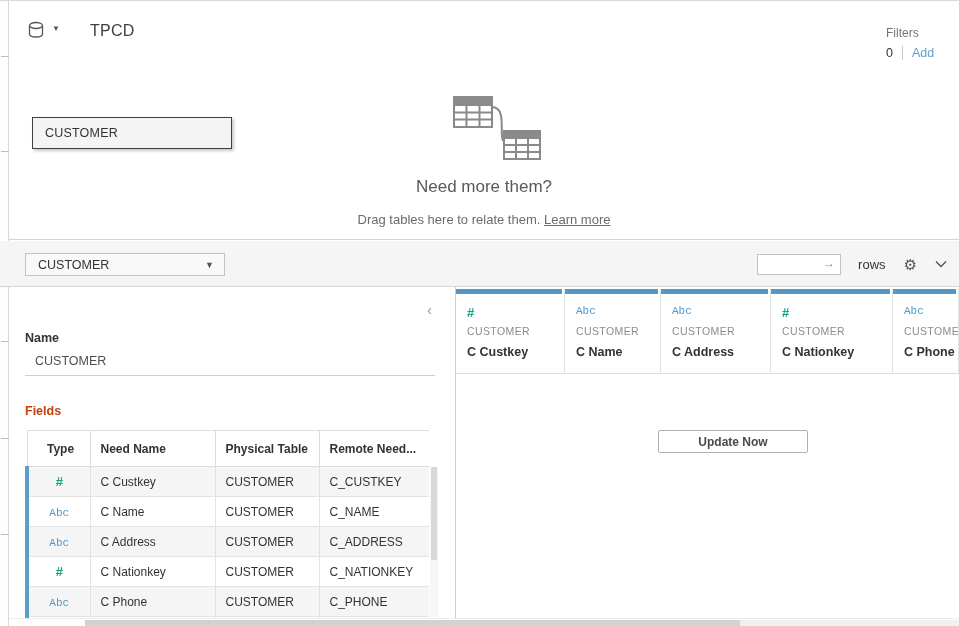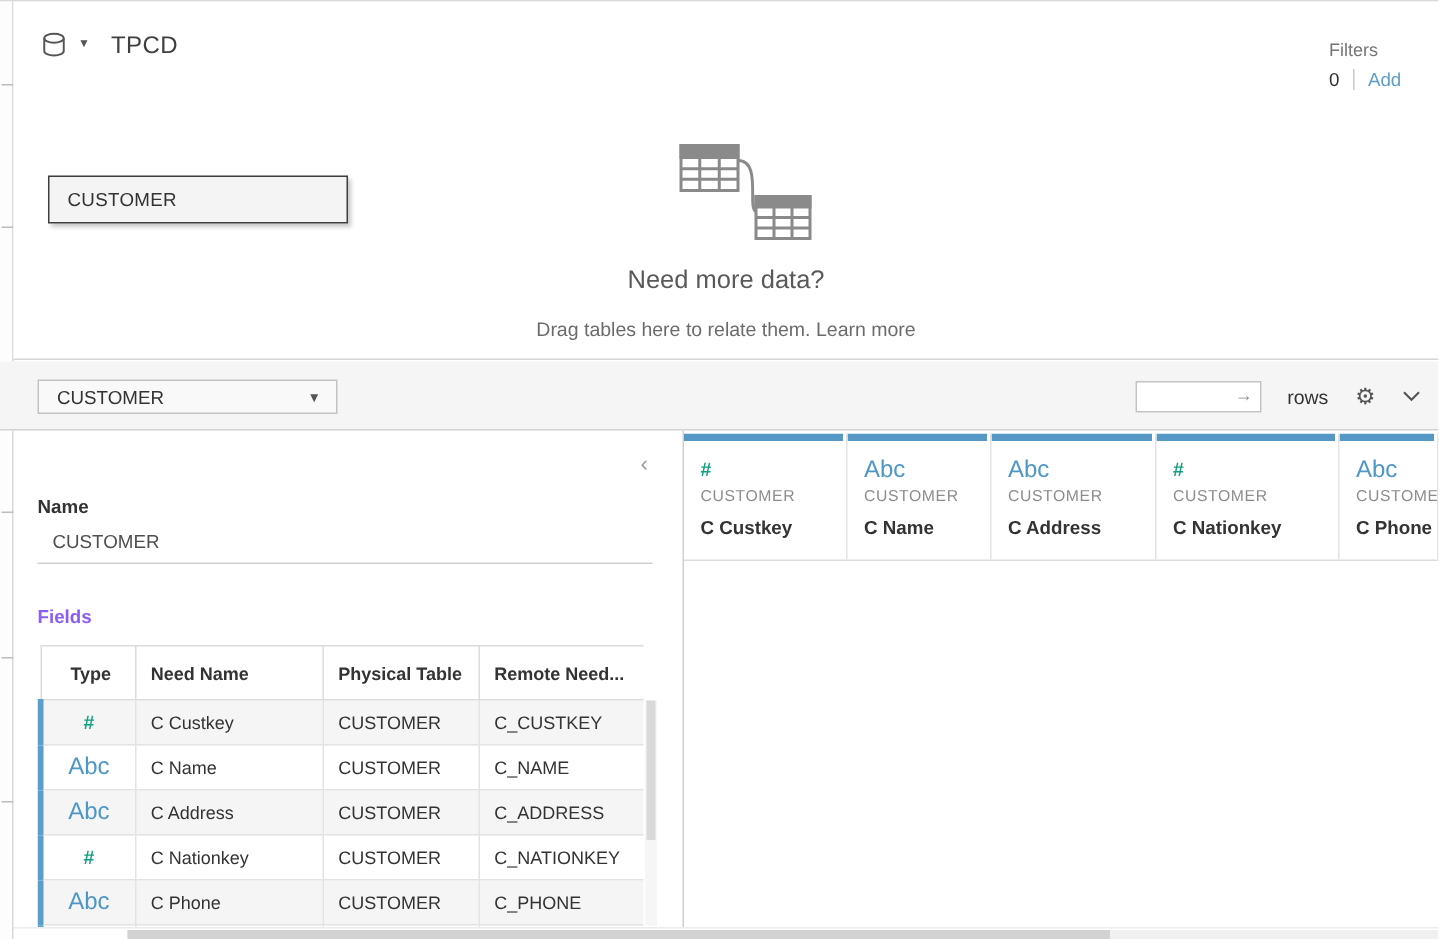--- a/index.html
+++ b/index.html
@@ -8,21 +8,21 @@
   #app { position:relative; width:959px; height:626px; background:#fff; border-top:1px solid #d8d8d8; }
 
   
   #left-rail { position:absolute; left:0; top:0; width:9px; height:626px; background:#fdfdfd; border-right:1px solid #d9d9d9; z-index:1; }
   .rail-tick { position:absolute; left:1px; width:8px; height:1px; background:#bdbdbd; }
 
   
   #top-area { position:absolute; left:9px; top:0; width:950px; height:239px; background:#fff; border-bottom:1px solid #d4d4d4; z-index:2; }
   #ds-title-row { position:absolute; left:19px; top:20px; display:flex; align-items:center; gap:6px; }
   #db-caret { font-size:8px; color:#555; margin-top:-6px; }
-  #ds-title { font-size:16px; color:#3f3f3f; margin-left:8px; letter-spacing:0.3px; }
+  #ds-title { font-size:16px; color:#3f3f3f; margin-left:24px; letter-spacing:0.3px; }
 
   #connection-block { position:absolute; left:596px; top:25px; }
   .block-label { font-size:12px; color:#757575; }
   #connection-options { display:flex; margin-top:7px; align-items:center; }
   .radio-option { display:flex; align-items:center; gap:7px; margin-right:48px; cursor:pointer; }
   .radio-circle { width:13px; height:13px; border-radius:50%; border:1px solid #6e6e6e; background:#fff; position:relative; }
   .radio-circle.checked::after { content:""; position:absolute; left:3px; top:3px; width:5px; height:5px; border-radius:50%; background:#333; }
   .radio-circle.unchecked { border-color:#a8a8a8; }
   .radio-label { font-size:12.5px; color:#333; }
 
@@ -33,21 +33,21 @@
   #filters-add { color:#5f9fc9; cursor:pointer; }
 
   
   #table-node { position:absolute; left:23px; top:116px; width:200px; height:32px; background:#f4f4f4; border:1px solid #3e3e3e; box-shadow:2px 2px 3px rgba(0,0,0,0.22); display:flex; align-items:center; cursor:pointer; }
   #table-node span { font-size:12.5px; color:#333; padding-left:12px; letter-spacing:0.2px; }
 
   
   #illustration { position:absolute; left:429px; top:90px; }
   #need-more { position:absolute; left:0; top:176px; width:100%; text-align:center; font-size:17px; color:#595959; }
   #drag-hint { position:absolute; left:0; top:211px; width:100%; text-align:center; font-size:13px; color:#6b6b6b; }
-  #learn-more { color:#6b6b6b; cursor:pointer; }
+  #learn-more { text-decoration:underline; color:#6b6b6b; cursor:pointer; }
 
   
   #toolbar { position:absolute; left:0; top:240px; width:959px; height:46px; background:#f5f5f5; border-bottom:1px solid #d4d4d4; z-index:3; }
   #table-dropdown { position:absolute; left:25px; top:12px; width:200px; height:23px; background:#f9f9f9; border:1px solid #c3c3c3; display:flex; align-items:center; cursor:pointer; }
   #table-dropdown .dd-label { font-size:12.5px; color:#333; padding-left:12px; flex:1; }
   .dd-caret { font-size:9px; color:#555; padding-right:10px; }
   #toolbar-right { position:absolute; right:12px; top:0; height:46px; display:flex; align-items:center; }
   #rows-input-wrap { position:relative; width:84px; height:21px; }
   #rows-input { width:84px; height:21px; border:1px solid #c3c3c3; background:#fff; font-size:12px; padding:0 20px 0 6px; font-family:"Liberation Sans",sans-serif; }
   #rows-arrow { position:absolute; right:6px; top:2px; font-size:12px; color:#8a8a8a; cursor:pointer; }
@@ -56,32 +56,32 @@
   #collapse-grid-btn { margin-left:18px; cursor:pointer; display:flex; align-items:center; }
 
   
   #main { position:absolute; left:0; top:286px; width:959px; height:340px; background:#fff; }
   #panel-divider { position:absolute; left:455px; top:0; width:1px; height:331px; background:#d0d0d0; }
 
   
   #collapse-panel-btn { position:absolute; left:427px; top:14px; font-size:15px; color:#9a9a9a; cursor:pointer; }
   #name-label { position:absolute; left:25px; top:44px; font-size:12.5px; font-weight:bold; color:#333; }
   #name-field { position:absolute; left:25px; top:60px; width:410px; height:29px; border-bottom:1px solid #cfcfcf; font-size:12.5px; color:#4f4f4f; display:flex; align-items:center; padding-left:10px; cursor:text; }
-  #fields-label { position:absolute; left:25px; top:117px; font-size:12.5px; font-weight:bold; color:#8b5cf6; }
+  #fields-label { position:absolute; left:25px; top:117px; font-size:12.5px; font-weight:bold; color:#c2410c; }
 
   #fields-table-wrap { position:absolute; left:25px; top:143px; width:404px; height:191px; overflow:hidden; }
   #fields-table { border-collapse:collapse; table-layout:fixed; width:403px; background:#fff; }
   #fields-table th { border:1px solid #dcdcdc; font-size:12px; font-weight:bold; color:#333; height:36px; background:#fff; text-align:left; padding-left:10px; }
   #fields-table th.c-type { text-align:center; padding-left:4px; }
   #fields-table td { border:1px solid #e3e3e3; font-size:12px; color:#333; height:30px; padding-left:10px; }
   #fields-table td.c-type { text-align:center; padding-left:0; border-left:4px solid #5a9ec9; }
   #fields-table tr.alt td { background:#f5f5f5; }
   .ticon { font-weight:normal; }
   .ticon.number { color:#16a083; font-size:13px; font-weight:bold; }
-  .ticon.string { color:#4e97c9; font-size:16px; }
+  .ticon.string { color:#4e97c9; font-size:11px;font-family:Liberation Mono, monospace; }
 
   #fields-vscroll { position:absolute; left:430px; top:180px; width:8px; height:150px; background:#f6f6f6; }
   #fields-vscroll .thumb { position:absolute; left:1px; top:0; width:6px; height:93px; background:#d9d9d9; }
 
   
   #grid-header { position:absolute; left:456px; top:2px; width:503px; height:85px; display:flex; border-bottom:1px solid #dedede; }
   .grid-col { position:relative; border-right:1px solid #e3e3e3; overflow:hidden; cursor:pointer; }
   .grid-col .top-bar { position:absolute; left:0; top:0; right:2px; height:5px; background:#5698c5; }
   .grid-col .col-icon { position:absolute; left:11px; top:16px; }
   .grid-col .col-table { position:absolute; left:11px; top:36px; font-size:10.5px; color:#8c8c8c; letter-spacing:0.4px; white-space:nowrap; }
@@ -154,21 +154,21 @@
           <rect x="66" y="40" width="36" height="28"></rect>
           <rect x="66" y="40" width="36" height="7" fill="#8a8a8a"></rect>
           <line x1="78" y1="47" x2="78" y2="68"></line>
           <line x1="90" y1="47" x2="90" y2="68"></line>
           <line x1="66" y1="54" x2="102" y2="54"></line>
           <line x1="66" y1="61" x2="102" y2="61"></line>
         </g>
       </svg>
     </div>
 
-    <div id="need-more">Need more data?</div>
+    <div id="need-more">Need more them?</div>
     <div id="drag-hint">
       <span>Drag tables here to relate them.</span>
       <span> </span>
       <span id="learn-more">Learn more</span>
     </div>
   </div>
 
   <div id="toolbar">
     <div id="table-dropdown">
       <span class="dd-label">CUSTOMER</span>
@@ -283,20 +283,21 @@
         <span class="col-field">C Nationkey</span>
       </div>
       <div class="grid-col" style="width:66px">
         <div class="top-bar"></div>
         <span class="col-icon ticon string">Abc</span>
         <span class="col-table">CUSTOMER</span>
         <span class="col-field">C Phone</span>
       </div>
     </div>
 
+    <button id="update-now" class="update-btn">Update Now</button>
 
     <div id="bottom-scroll">
       <div class="track"></div>
       <div class="thumb"></div>
     </div>
   </div>
 
 </div>
 
 </body></html>

